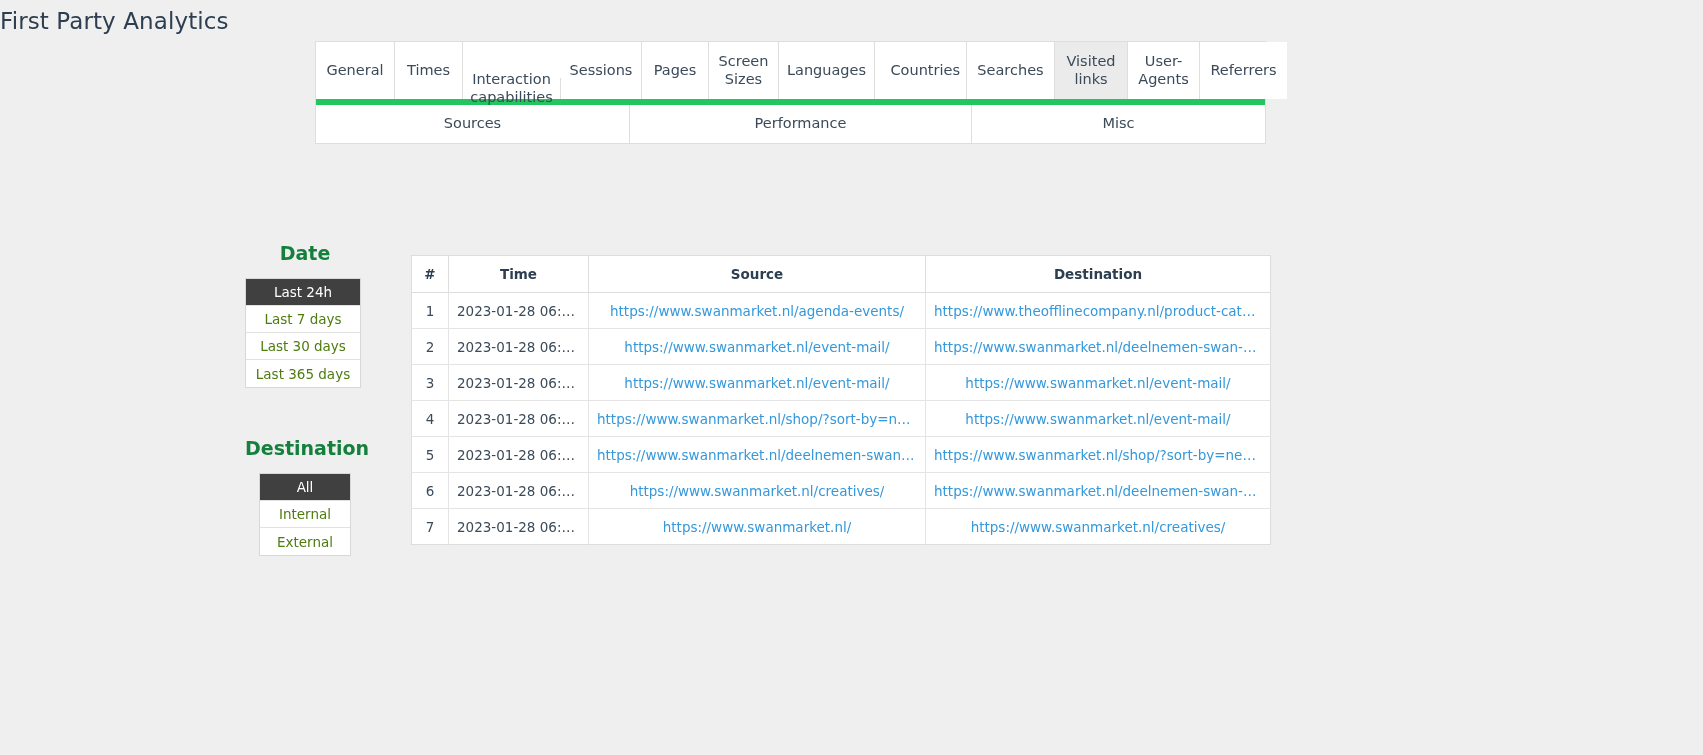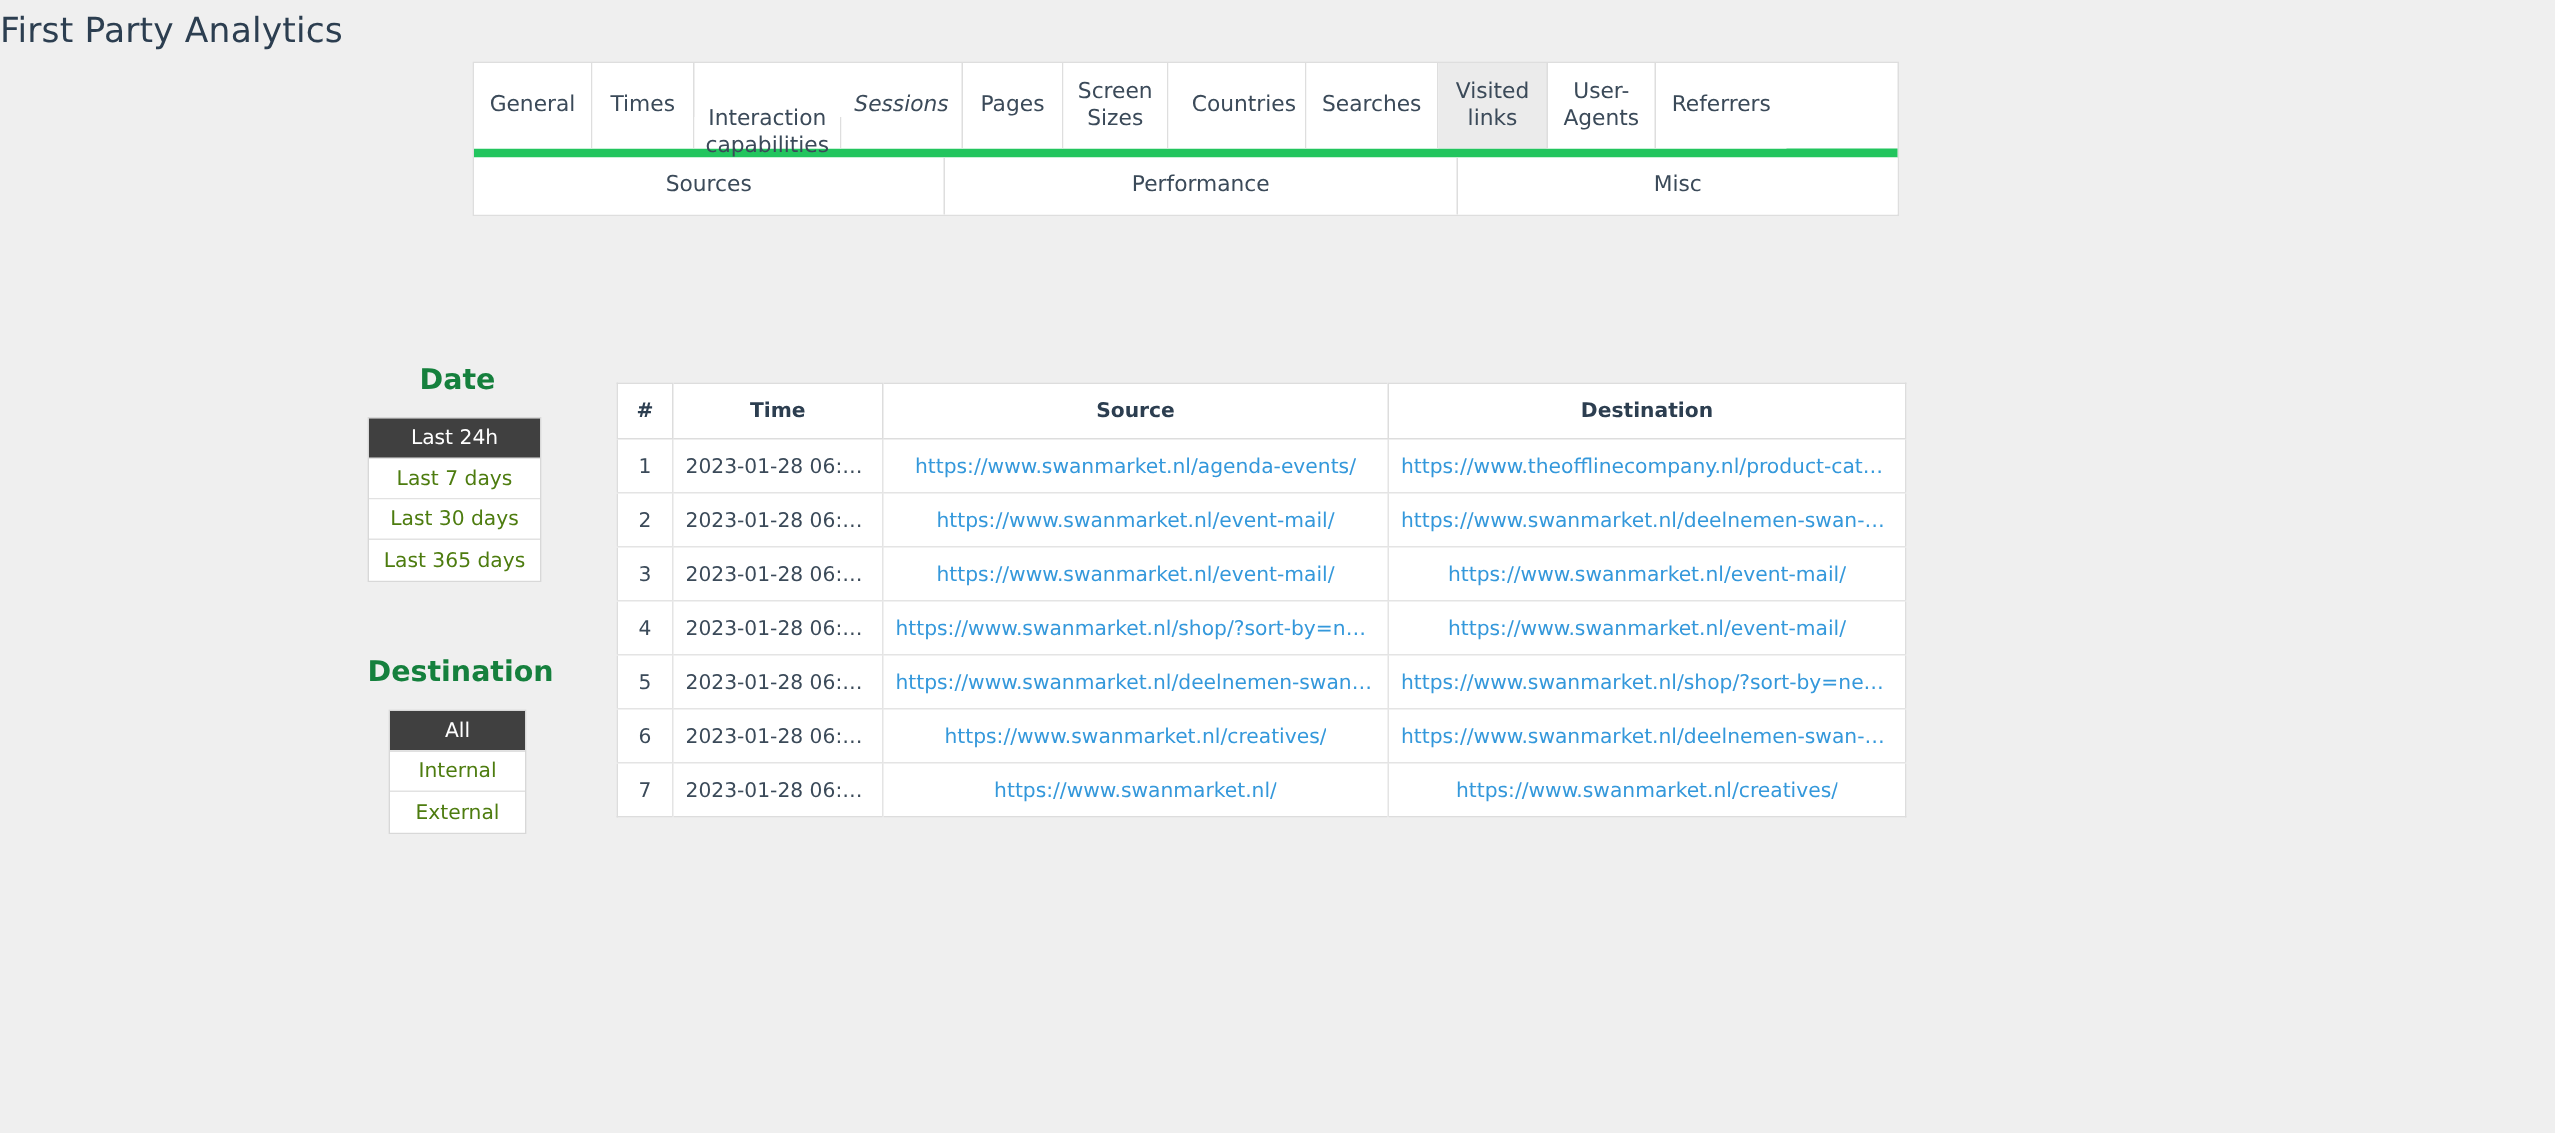--- a/index.html
+++ b/index.html
@@ -60,21 +60,21 @@
     padding: 2px 6px;
     cursor: pointer;
     user-select: none;
   }
   .tab:last-child { border-right: none; }
   .tab.active { background: #ebebeb; }
 
   .row-one .tab.w-general      { width: 79px; }
   .row-one .tab.w-times        { width: 68px; align-items: center; }
   .row-one .tab.w-interaction  { width: 98px; margin-top: 36px; }
-  .row-one .tab.w-sessions     { width: 81px; font-style: italic; }
+  .row-one .tab.w-sessions     { width: 81px; }
   .row-one .tab.w-pages        { width: 67px; }
   .row-one .tab.w-screensizes  { width: 70px; }
   .row-one .tab.w-languages    { width: 96px; }
   .row-one .tab.w-countries    { width: 92px; justify-content: flex-end; }
   .row-one .tab.w-searches     { width: 88px; }
   .row-one .tab.w-visitedlinks { width: 73px; }
   .row-one .tab.w-useragents   { width: 72px; }
   .row-one .tab.w-referrers    { width: 87px; }
 
   .row-two .tab.w-sources     { width: 314px; }
@@ -201,20 +201,23 @@
     </div>
     <div class="tab w-sessions">
       <span>Sessions</span>
     </div>
     <div class="tab w-pages">
       <span>Pages</span>
     </div>
     <div class="tab w-screensizes">
       <span>Screen Sizes</span>
     </div>
+    <div class="tab w-languages">
+      <span>Languages</span>
+    </div>
     <div class="tab w-countries">
       <span>Countries</span>
     </div>
     <div class="tab w-searches">
       <span>Searches</span>
     </div>
     <div class="tab w-visitedlinks active">
       <span>Visited links</span>
     </div>
     <div class="tab w-useragents">

